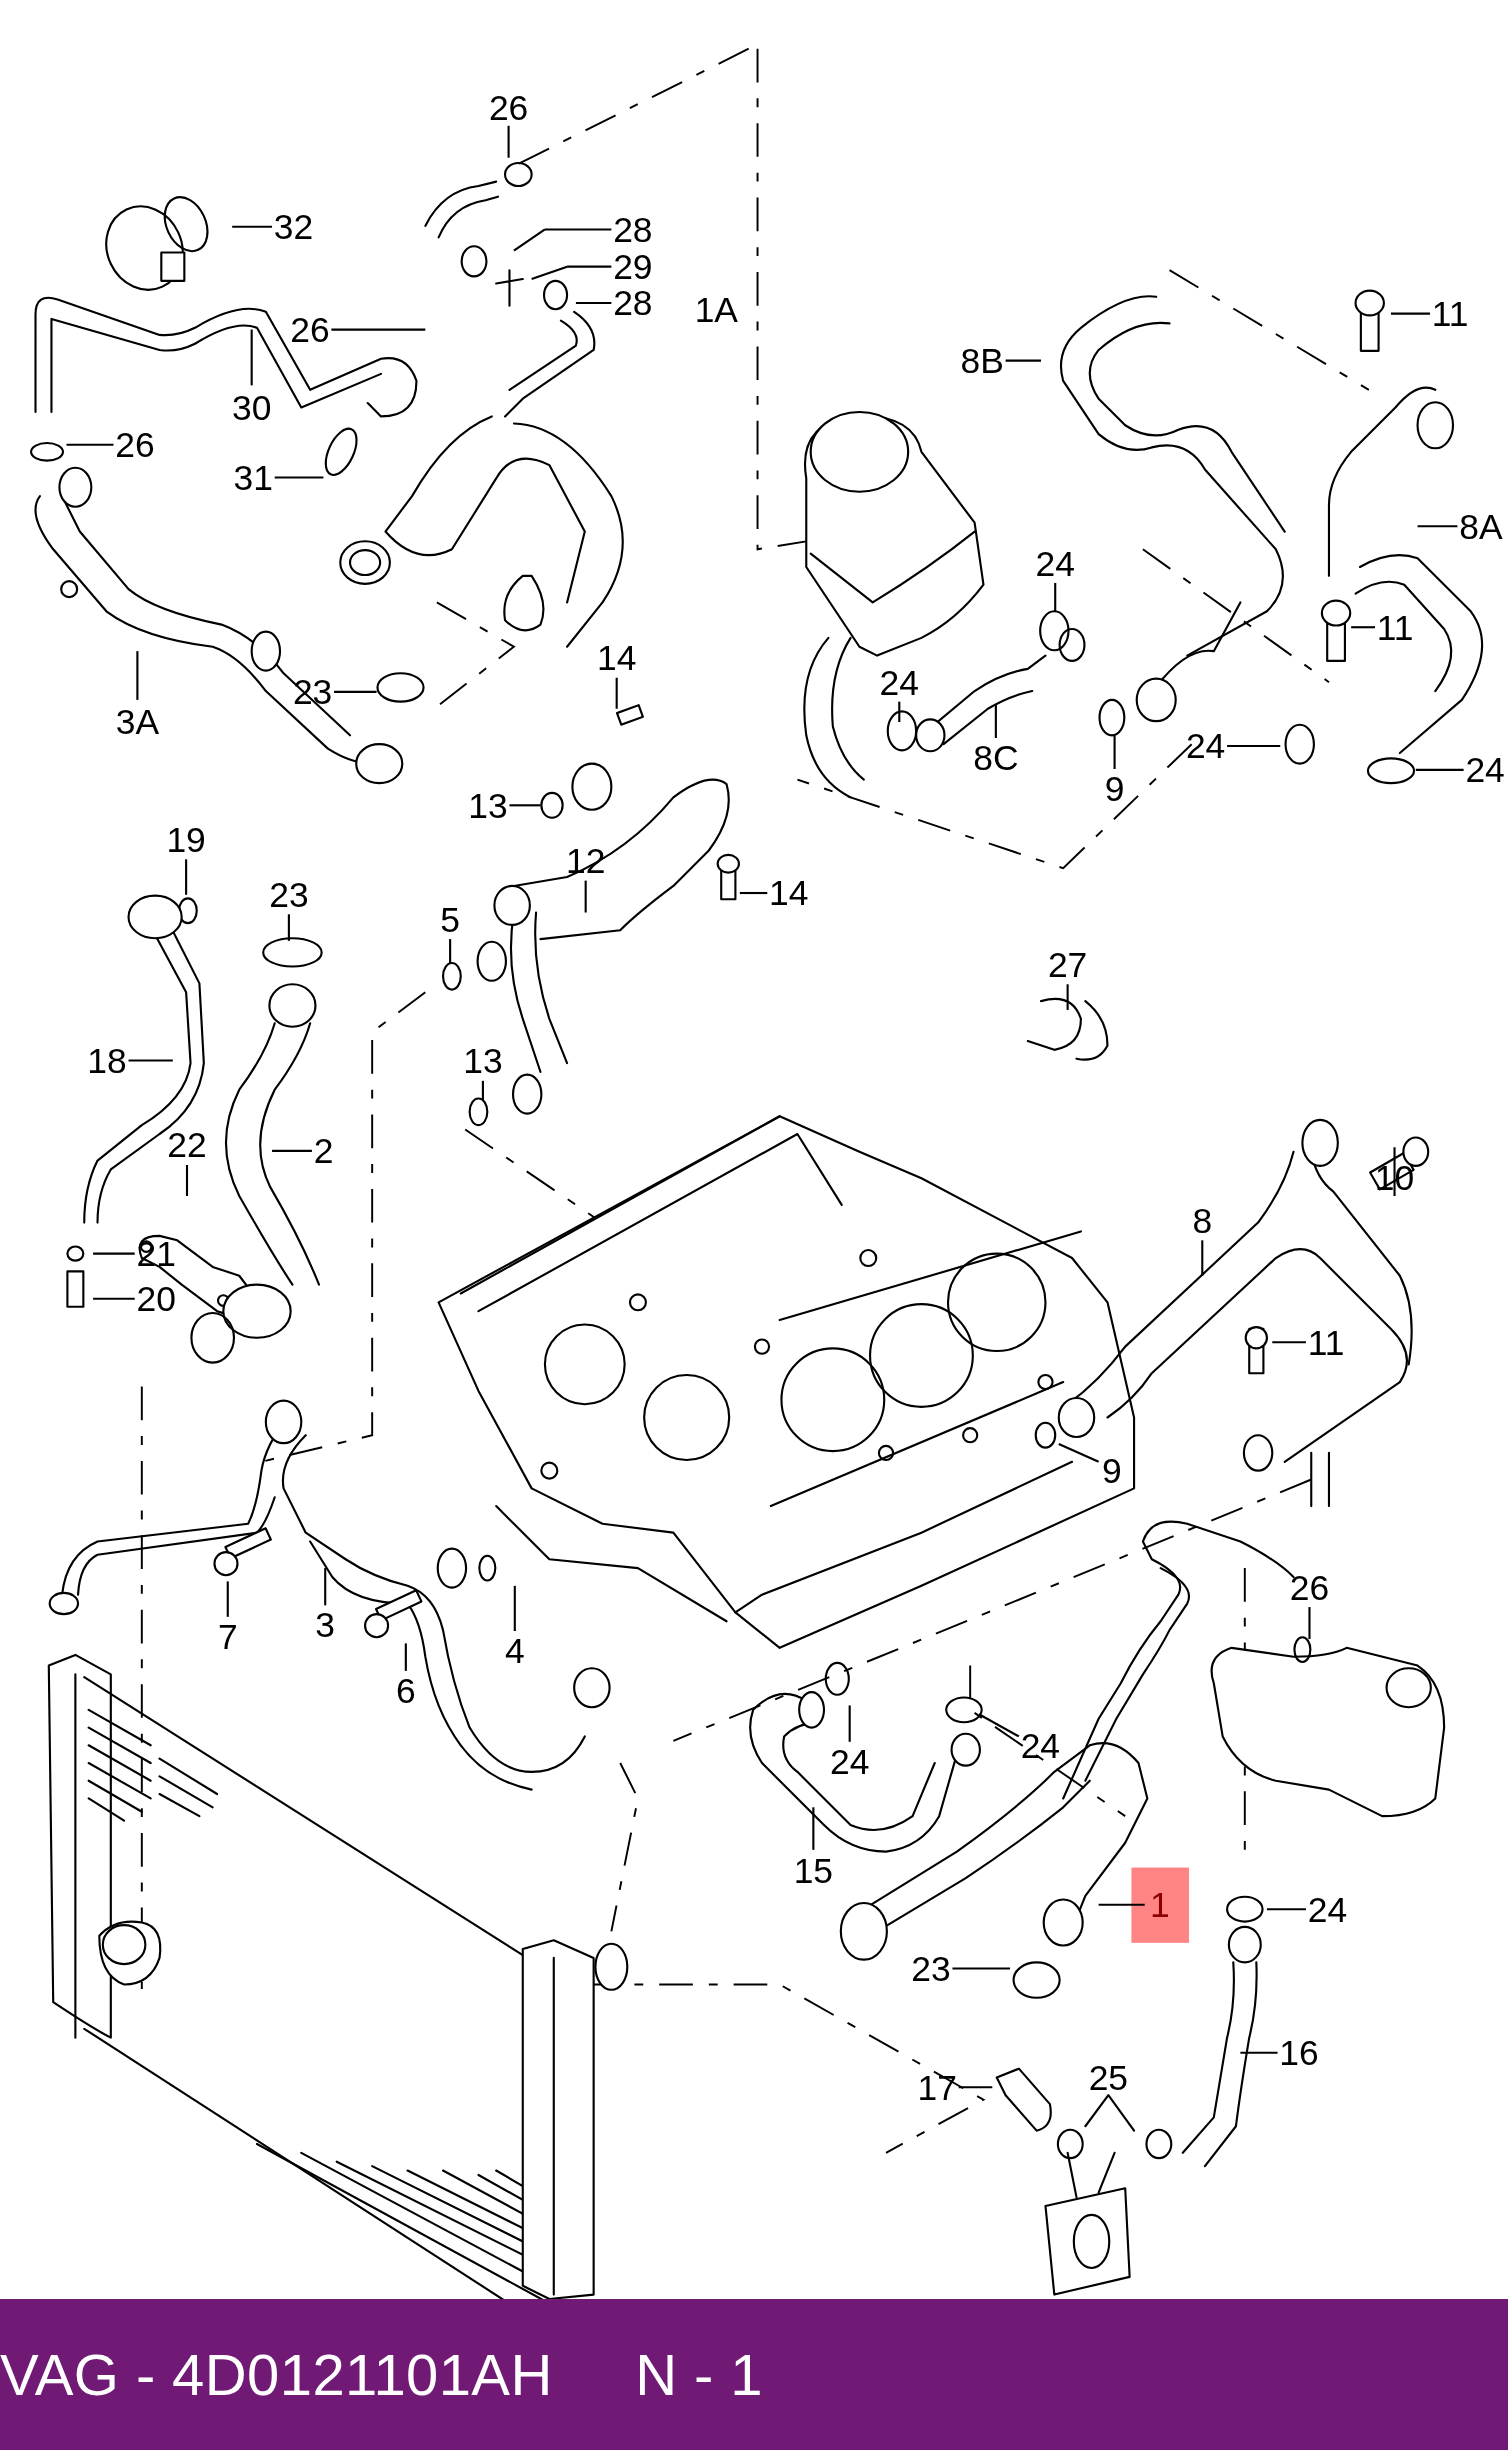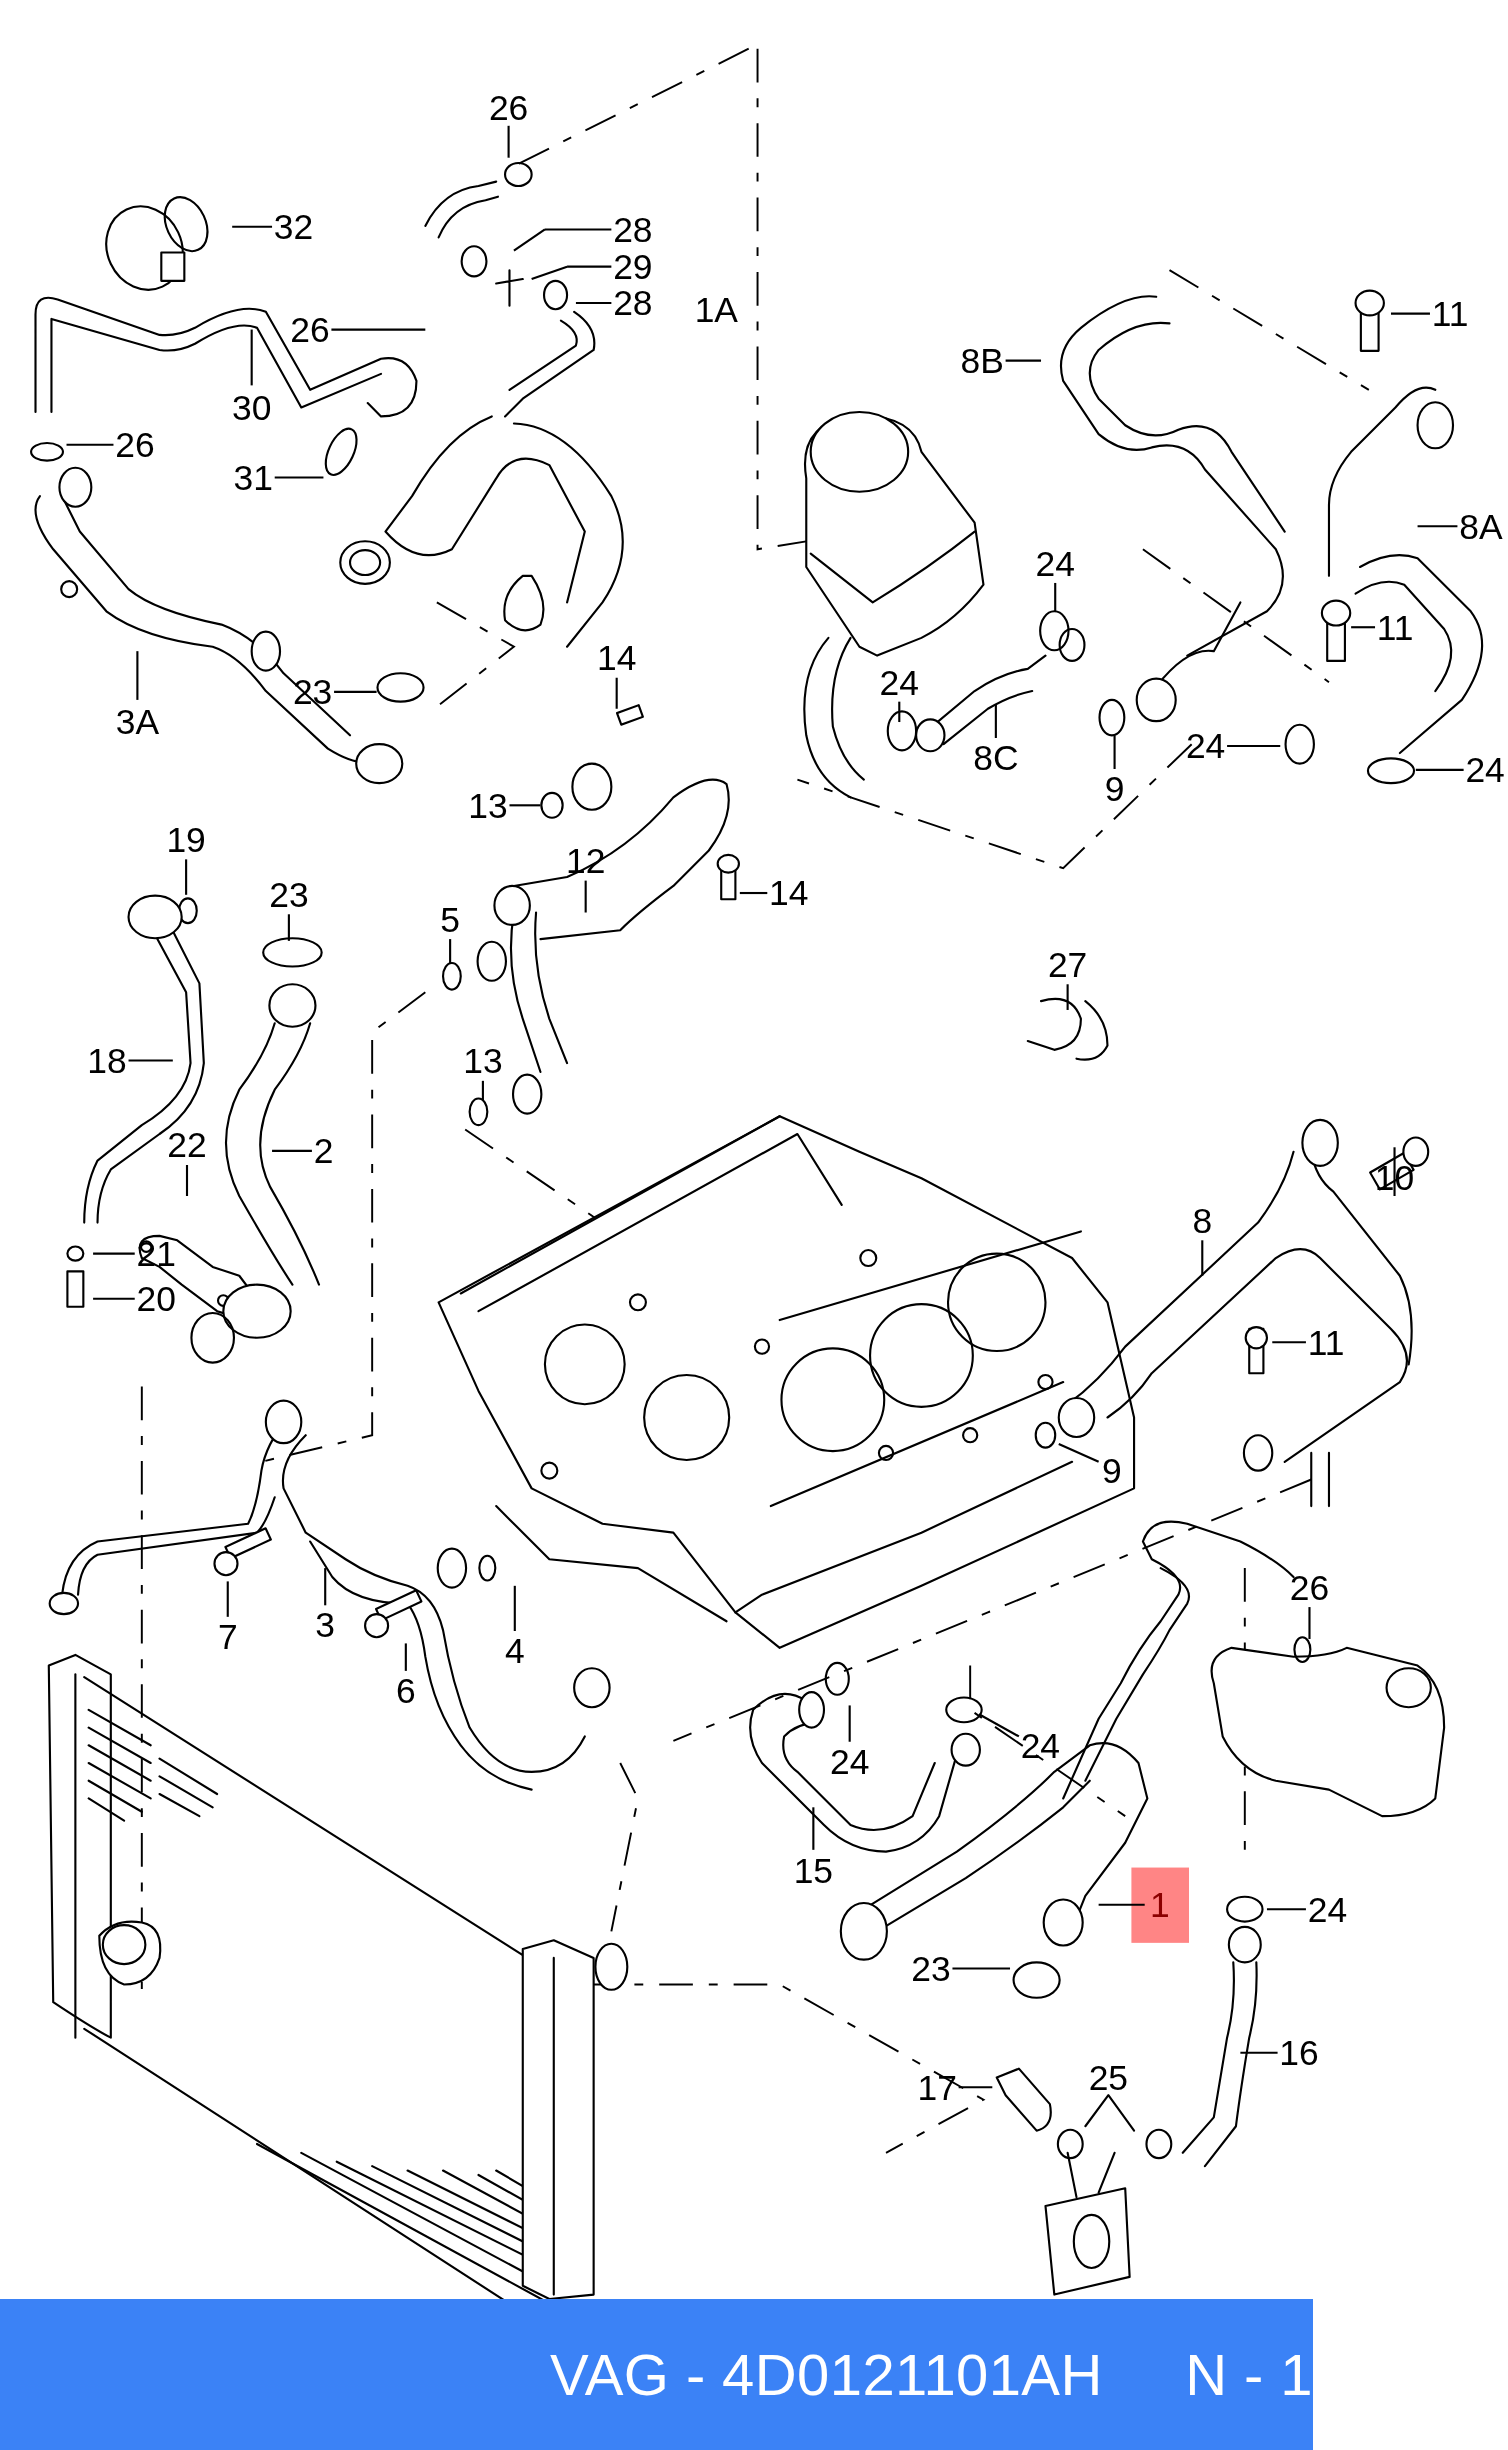--- a/index.html
+++ b/index.html
@@ -5,22 +5,22 @@
   html, body { margin:0; padding:0; background:#ffffff; }
   body { width:1508px; height:2450px; position:relative; overflow:hidden; font-family:"Liberation Sans", sans-serif; }
   #diagram { position:absolute; left:0; top:0; width:1508px; height:2299px; }
   #diagram .part { fill:none; stroke:#000; stroke-width:2.4; stroke-linejoin:round; stroke-linecap:round; }
   #diagram .part-fill { fill:#fff; stroke:#000; stroke-width:2.4; stroke-linejoin:round; }
   #diagram .dash { fill:none; stroke:#000; stroke-width:2.2; stroke-dasharray:38 18 10 18; }
   #diagram .leader { stroke:#000; stroke-width:2.4; }
   #diagram text.callout { font-family:"Liberation Sans", sans-serif; font-size:40px; fill:#000; }
   #diagram text.callout-hl { font-family:"Liberation Sans", sans-serif; font-size:40px; fill:#8b0000; }
   .highlight { fill:#ff8585; }
-  #footer { position:absolute; left:0; top:2299px; width:1313px; height:151px; background:#3b82f6;
-            display:flex; align-items:center; justify-content:flex-end; }
+  #footer { position:absolute; left:0; top:2299px; width:1508px; height:151px; background:#701a75;
+            display:flex; align-items:center; justify-content:flex-start; }
   #footer span { color:#ffffff; font-family:"Liberation Sans", sans-serif; font-size:58px; white-space:pre; letter-spacing:0.4px; }
 </style>
 </head>
 <body>
 
 <svg id="diagram" viewBox="0 0 1702 2595" xmlns="http://www.w3.org/2000/svg">
 
   <g>
     <path class="dash" d="M845 55 L575 190"></path>
     <path class="dash" d="M855 55 L855 620 L1040 590"></path>

